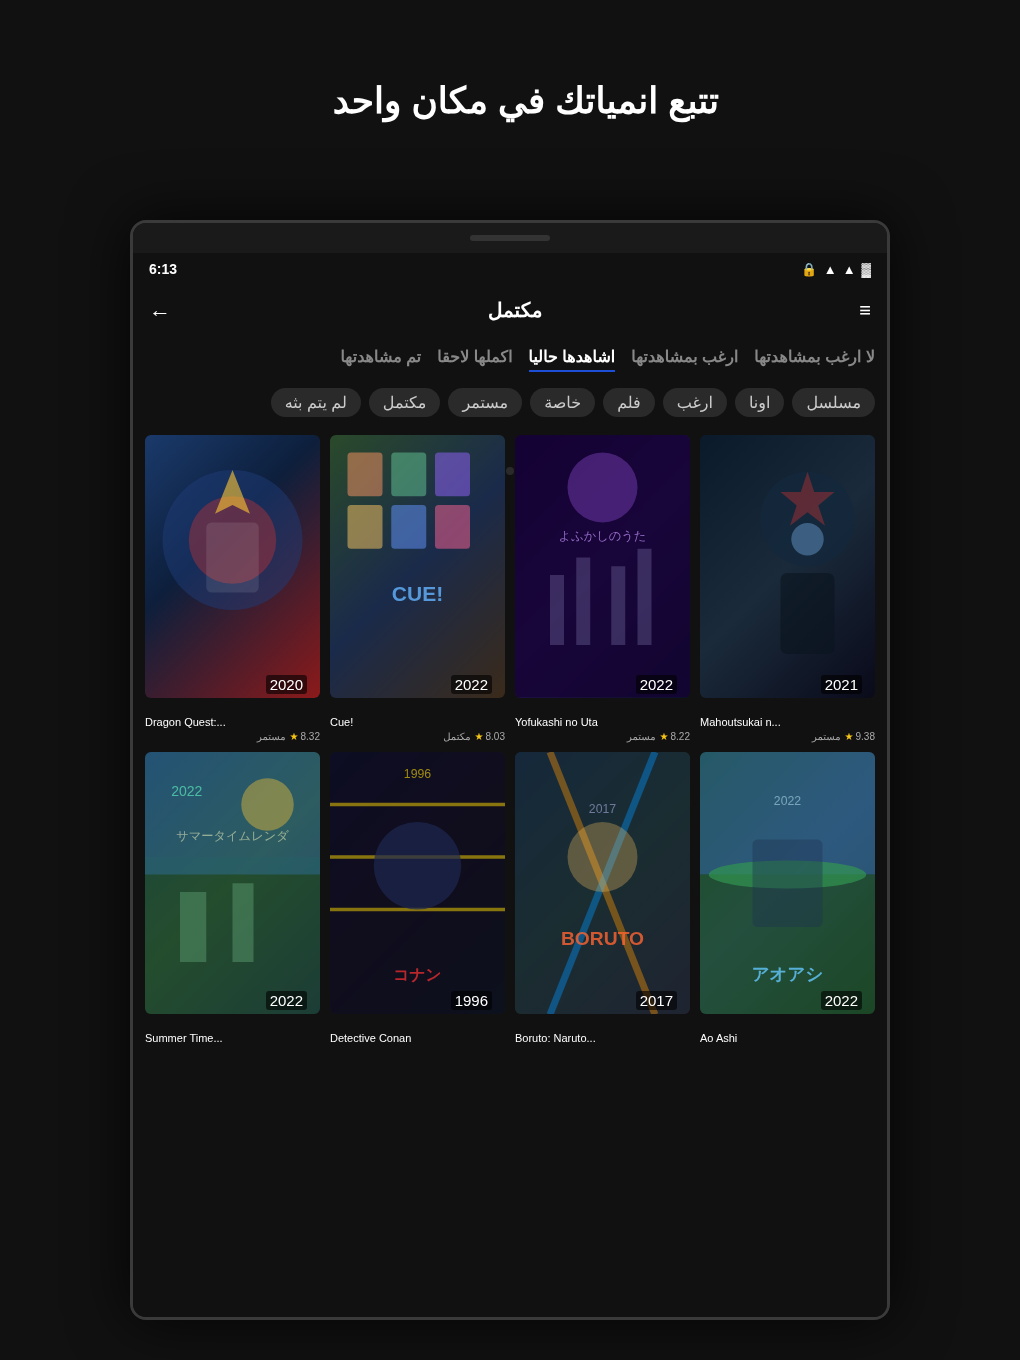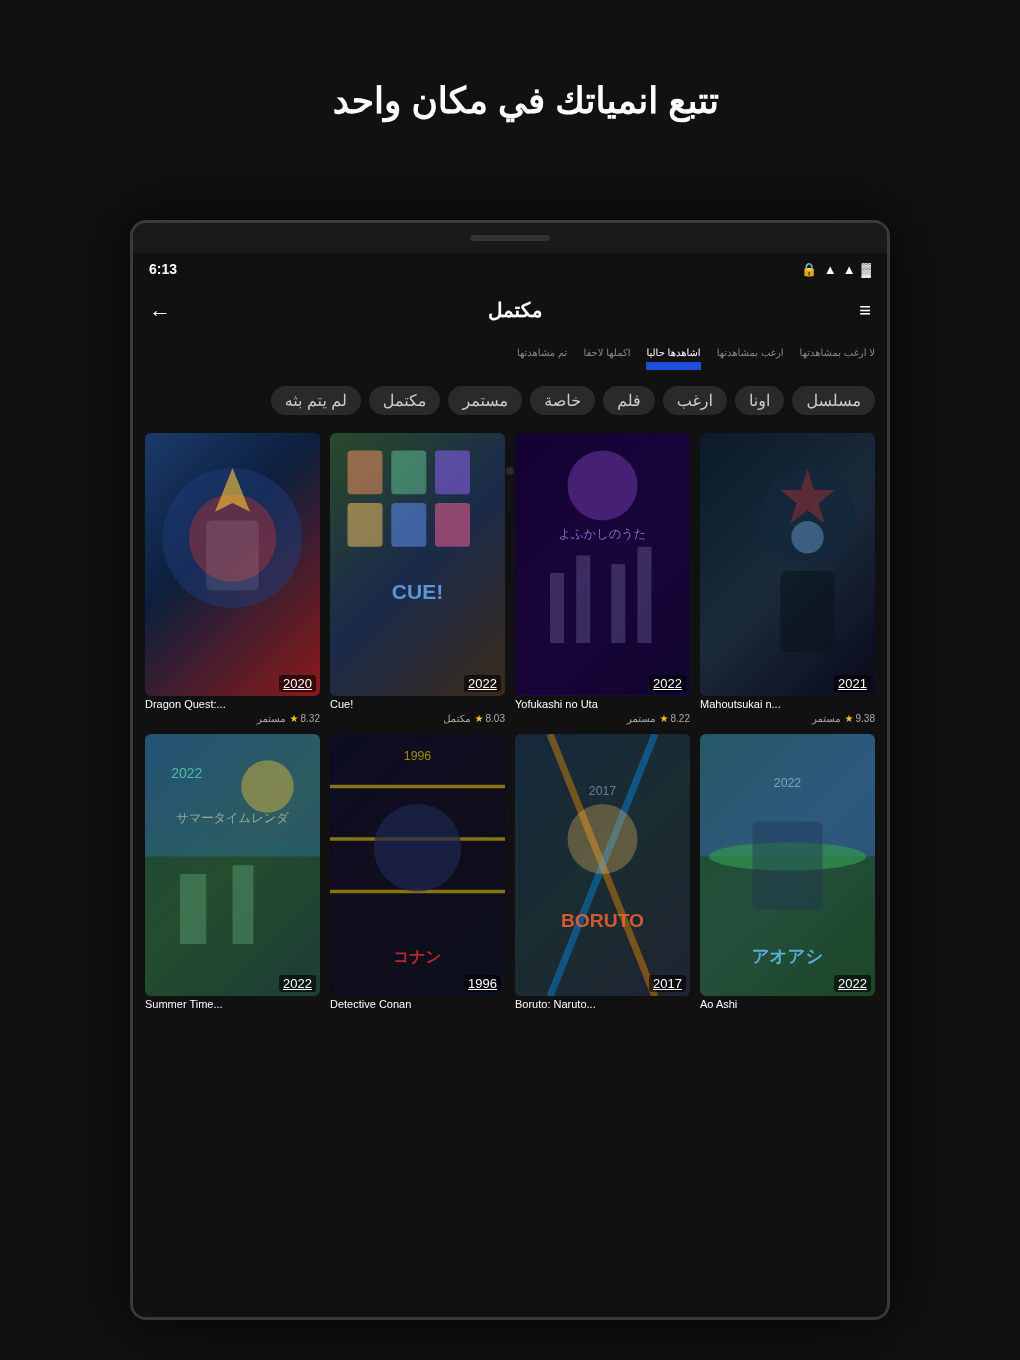--- a/index.html
+++ b/index.html
@@ -125,30 +125,31 @@
       display: flex;
       flex-direction: row-reverse;
       padding: 8px 12px;
       gap: 16px;
       overflow-x: auto;
       background: #111111;
     }
 
     .tab-item {
       color: #888888;
-      font-size: 10px;
+      font-size: 16px;
       white-space: nowrap;
       cursor: pointer;
       padding: 4px 0;
       direction: rtl;
+      font-weight: bold;
     }
 
     .tab-item.active {
       color: #ffffff;
-      border-bottom: 8px solid #1d4ed8;
+      border-bottom: 2px solid #1d4ed8;
     }
 
     .filter-chips {
       display: flex;
       flex-direction: row-reverse;
       padding: 8px 12px;
       gap: 8px;
       overflow-x: auto;
       background: #111111;
     }
@@ -181,33 +182,32 @@
       width: 100%;
       aspect-ratio: 2/3;
       border-radius: 6px;
       position: relative;
       overflow: hidden;
     }
 
     .poster-year {
       position: absolute;
       bottom: 4px;
-      right: 4px;
+      right: 13px;
       background: rgba(0,0,0,0.6);
       color: white;
-      font-size: 13px;
+      font-size: 15px;
       padding: 1px 4px;
       border-radius: 3px;
-      text-decoration: underline;
     }
 
     .anime-title {
       color: #ffffff;
       font-size: 11px;
-      margin-top: 2px;
+      margin-top: 18px;
       direction: ltr;
       white-space: nowrap;
       overflow: hidden;
       text-overflow: ellipsis;
     }
 
     .anime-meta {
       display: flex;
       flex-direction: row-reverse;
       align-items: center;

